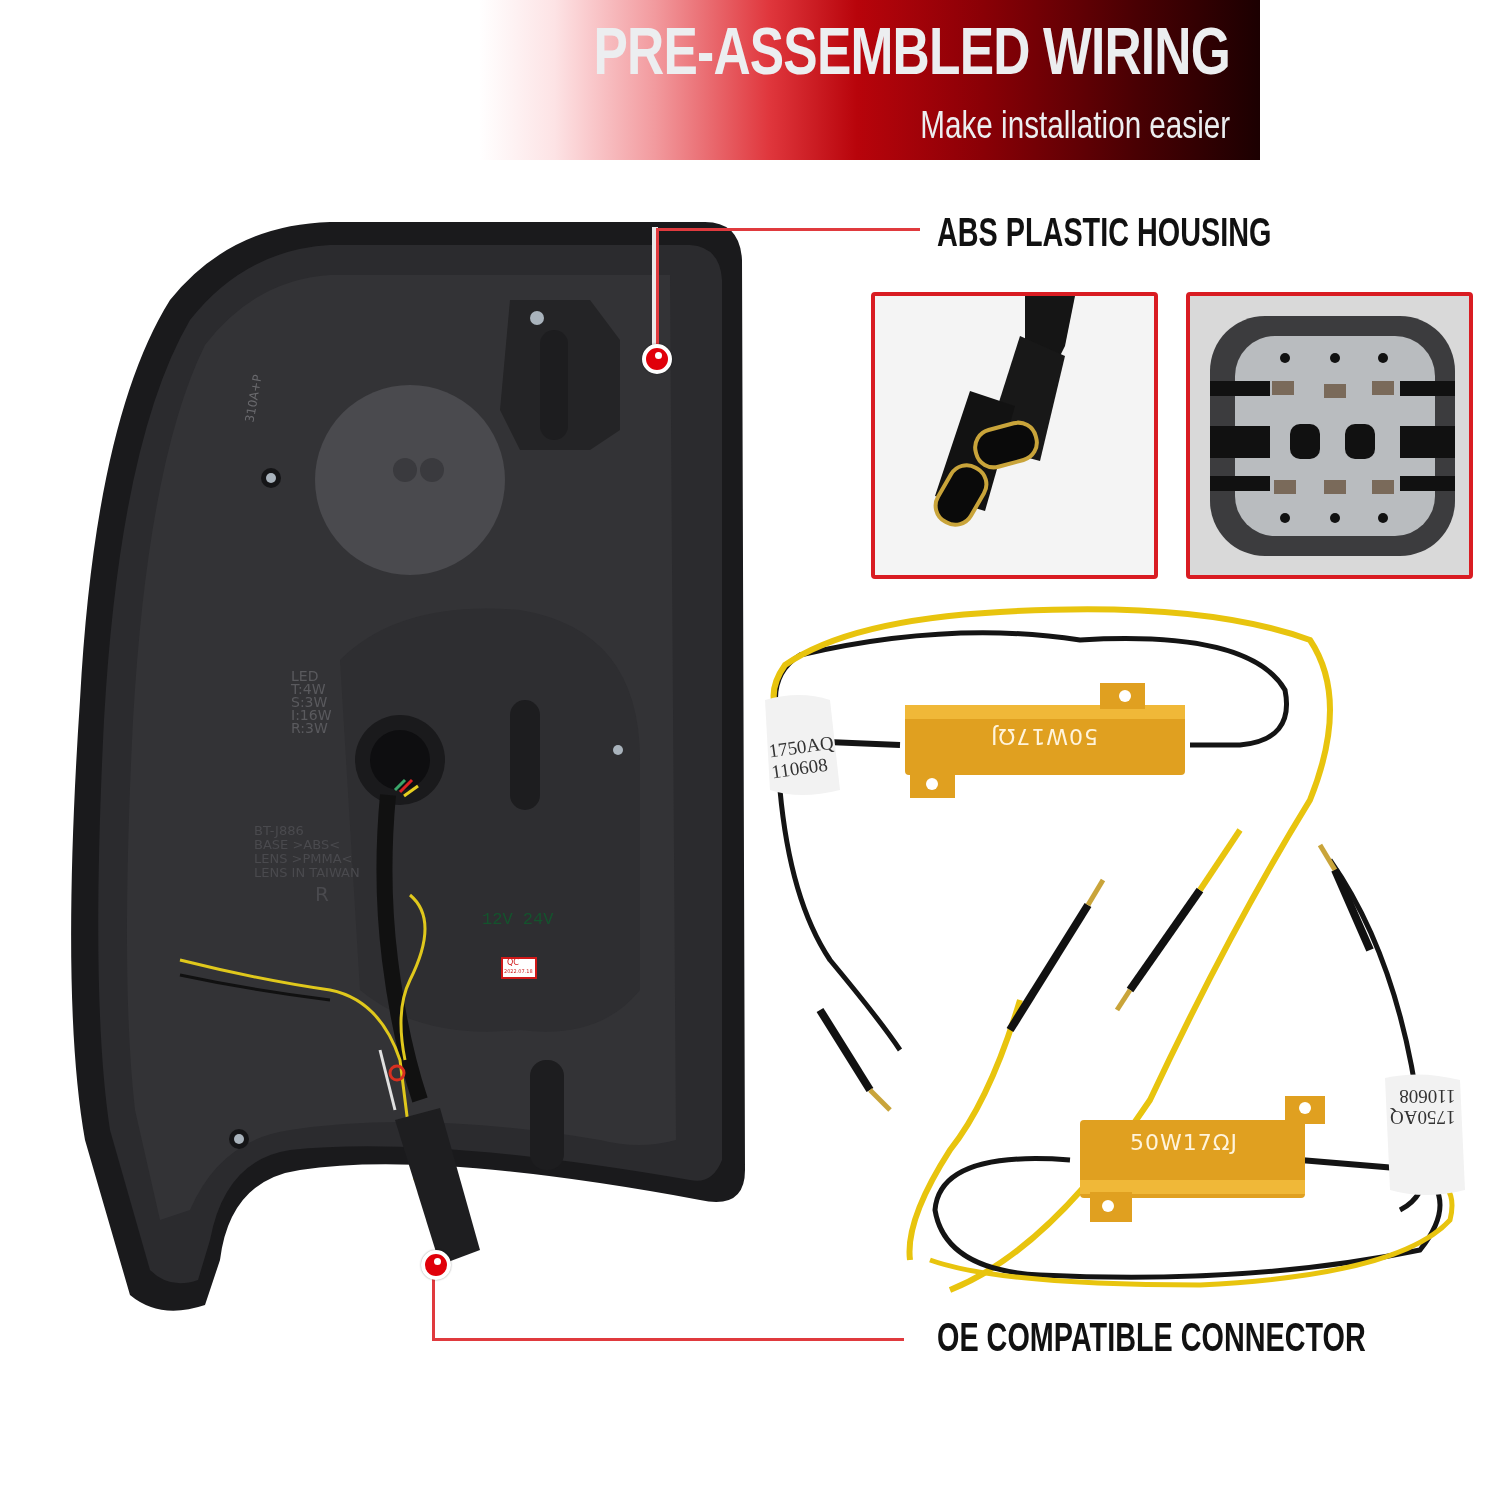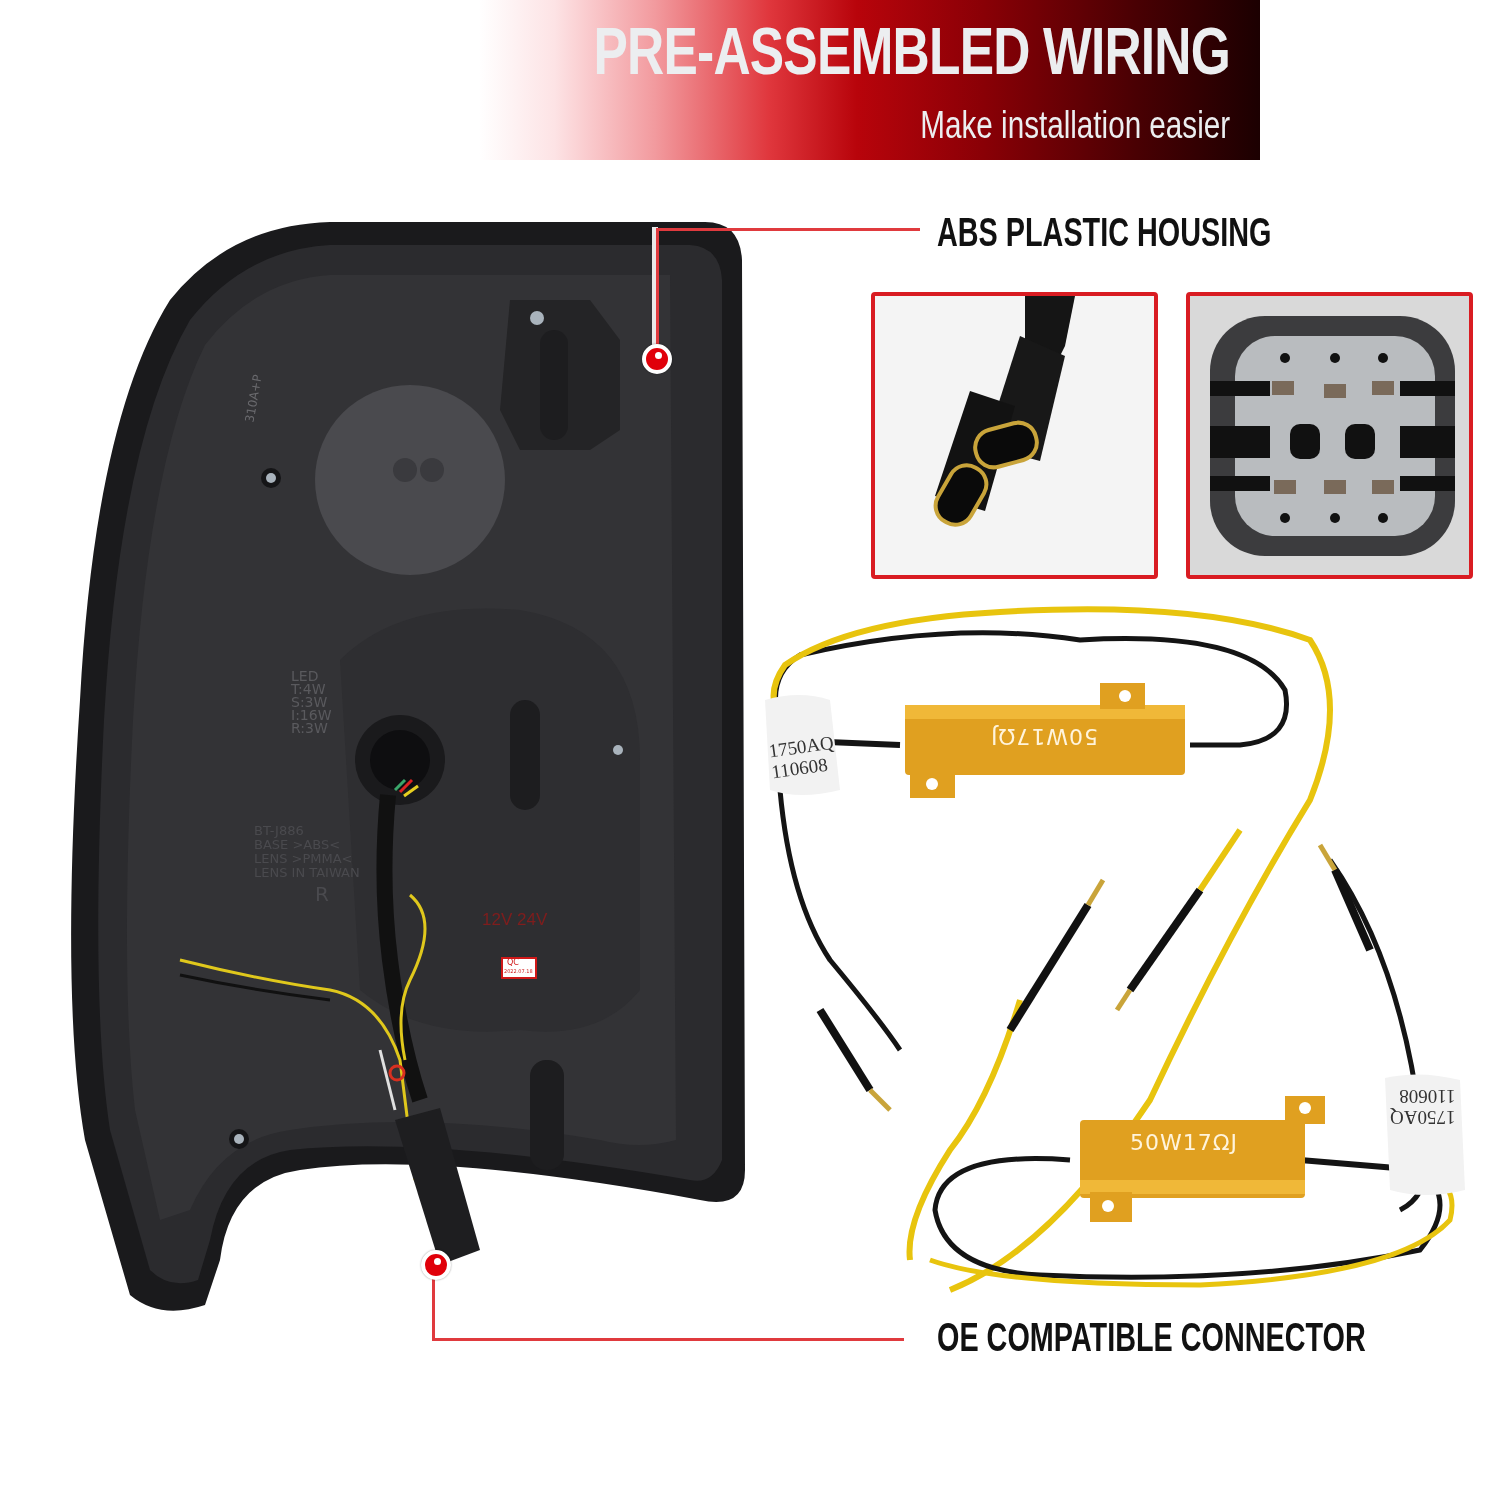--- a/index.html
+++ b/index.html
@@ -102,21 +102,21 @@
     <div>I:16W</div>
     <div>R:3W</div>
   </div>
   <div style="position:absolute;left:254px;top:824px;font-size:13px;line-height:14px;color:#4a4a4e;font-family:'DejaVu Sans',sans-serif;">
     <div>BT-J886</div>
     <div>BASE &gt;ABS&lt;</div>
     <div>LENS &gt;PMMA&lt;</div>
     <div>LENS IN TAIWAN</div>
   </div>
   <div style="position:absolute;left:315px;top:882px;font-size:20px;color:#4a4a4e;font-family:'DejaVu Sans',sans-serif;">R</div>
-  <div style="position:absolute;left:482px;top:910px;font-size:17px;color:#7f1d1d;font-family:Liberation Sans, sans-serif;">12V 24V</div>
+  <div style="position:absolute;left:482px;top:910px;font-size:17px;color:#14532d;font-family:Liberation Mono, monospace;">12V 24V</div>
   <div style="position:absolute;left:504px;top:958px;width:18px;text-align:center;font-size:8px;color:#d01818;font-family:'DejaVu Sans',sans-serif;line-height:9px;">
     <div>QC</div>
     <div style="font-size:5px;">2022.07.18</div>
   </div>
 </div>
 
 <div>
   <div class="cline w" style="left:652px;top:227px;width:6px;height:130px;"></div>
   <div class="cline" style="left:656px;top:228px;width:3px;height:128px;"></div>
   <div class="cline" style="left:656px;top:228px;width:264px;height:3px;"></div>

